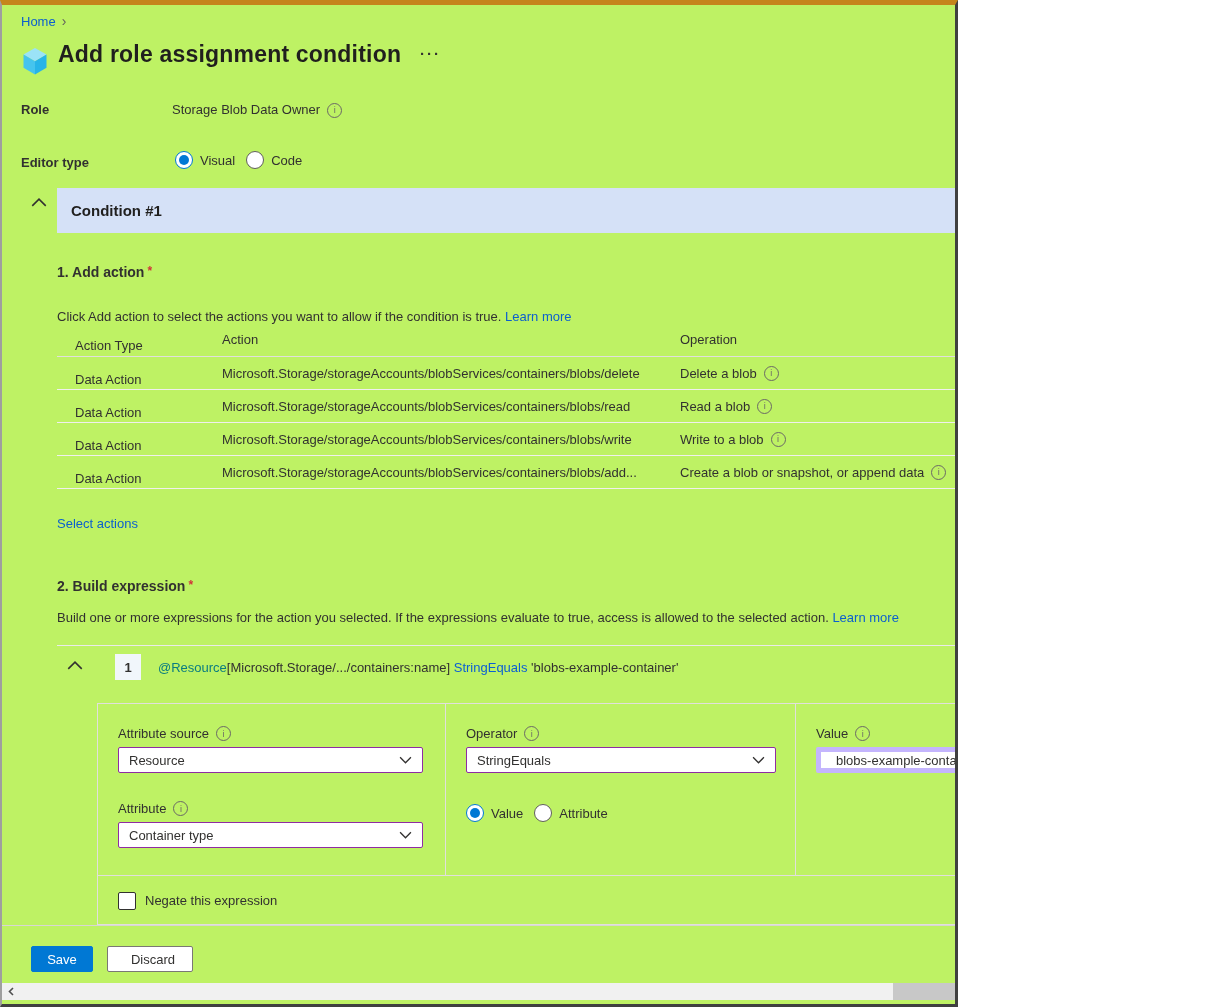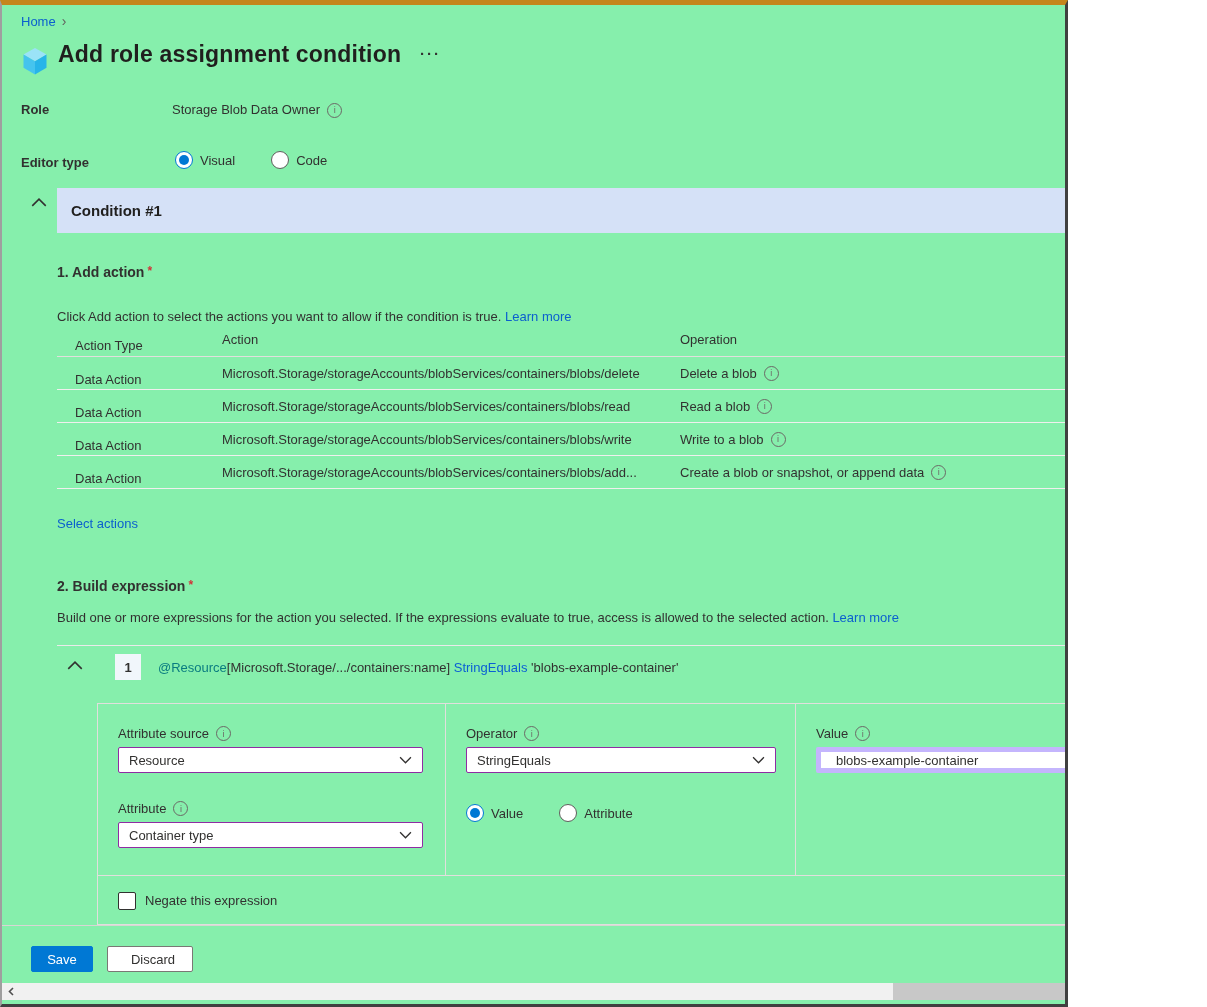--- a/index.html
+++ b/index.html
@@ -1,17 +1,17 @@
 <!DOCTYPE html>
 <html><head>
 <meta charset="utf-8">
 <style>
   html,body{margin:0;padding:0;background:#fff;}
   body{font-family:"Liberation Sans","DejaVu Sans",sans-serif;color:#323130;}
-  .frame{position:relative;width:1068px;height:1007px;box-sizing:border-box;background:#86efac;
+  .frame{position:relative;width:958px;height:1007px;box-sizing:border-box;background:#bef264;
     border-top:5px solid #c5851c;border-left:2px solid #9f9f9f;border-right:3px solid #404040;border-bottom:3px solid #404040;overflow:hidden;}
   .abs{position:absolute;}
   .t13{font-size:13px;line-height:16px;}
   .t14{font-size:14px;}
   .bold{font-weight:bold;}
   .link{color:#0b5fce;text-decoration:none;cursor:pointer;}
   .req{color:#d13438;font-size:12px;font-weight:bold;vertical-align:top;margin-left:3px;}
   .info{display:inline-flex;align-items:center;justify-content:center;width:13px;height:13px;border:1px solid #6b6966;border-radius:50%;
     font-size:9px;color:#6b6966;margin-left:7px;vertical-align:-2px;flex:none;}
   .info::after{content:"i";}
@@ -19,21 +19,21 @@
   .breadcrumb{left:19px;top:8px;font-size:13px;}
   .crumb-sep{color:#605e5c;margin-left:6px;font-size:14px;}
   .title{left:56px;top:36px;font-size:23px;font-weight:bold;color:#201f1e;letter-spacing:.2px;}
   .ellipsis{left:418px;top:40px;font-size:15px;color:#323130;letter-spacing:2px;font-weight:bold;cursor:pointer;}
   .close{left:1152px;top:36px;font-size:17px;color:#323130;cursor:pointer;padding:2px 6px;}
   
   .radio{width:18px;height:18px;border:1px solid #605e5c;border-radius:50%;background:#fff;box-sizing:border-box;display:inline-block;flex:none;cursor:pointer;}
   .radio.sel{border-color:#0078d4;position:relative;}
   .radio.sel::after{content:"";position:absolute;left:3px;top:3px;right:3px;bottom:3px;border-radius:50%;background:#0078d4;}
   .radio-row{display:flex;align-items:center;gap:7px;}
-  .radio-lbl{font-size:13px;margin-right:29px;}
+  .radio-lbl{font-size:13px;margin-right:4px;}
   
   .cond-bar{left:55px;top:183px;width:1100px;height:45px;background:#d5e1f7;display:flex;align-items:center;padding:0 14px;box-sizing:border-box;}
   .cond-title{font-size:15px;font-weight:bold;color:#201f1e;}
   .chev-btn{cursor:pointer;background:none;border:none;padding:2px;}
   
   .tbl{left:55px;top:318px;width:1100px;}
   .trow{display:flex;align-items:center;height:32px;border-bottom:1px solid #f0efee;font-size:13px;}
   .thead{height:33px;border-bottom:1px solid #e1dfdd;color:#323130;}
   .c-type{width:147px;padding-left:18px;flex:none;margin-top:12px;}
   .c-action{width:458px;flex:none;}

